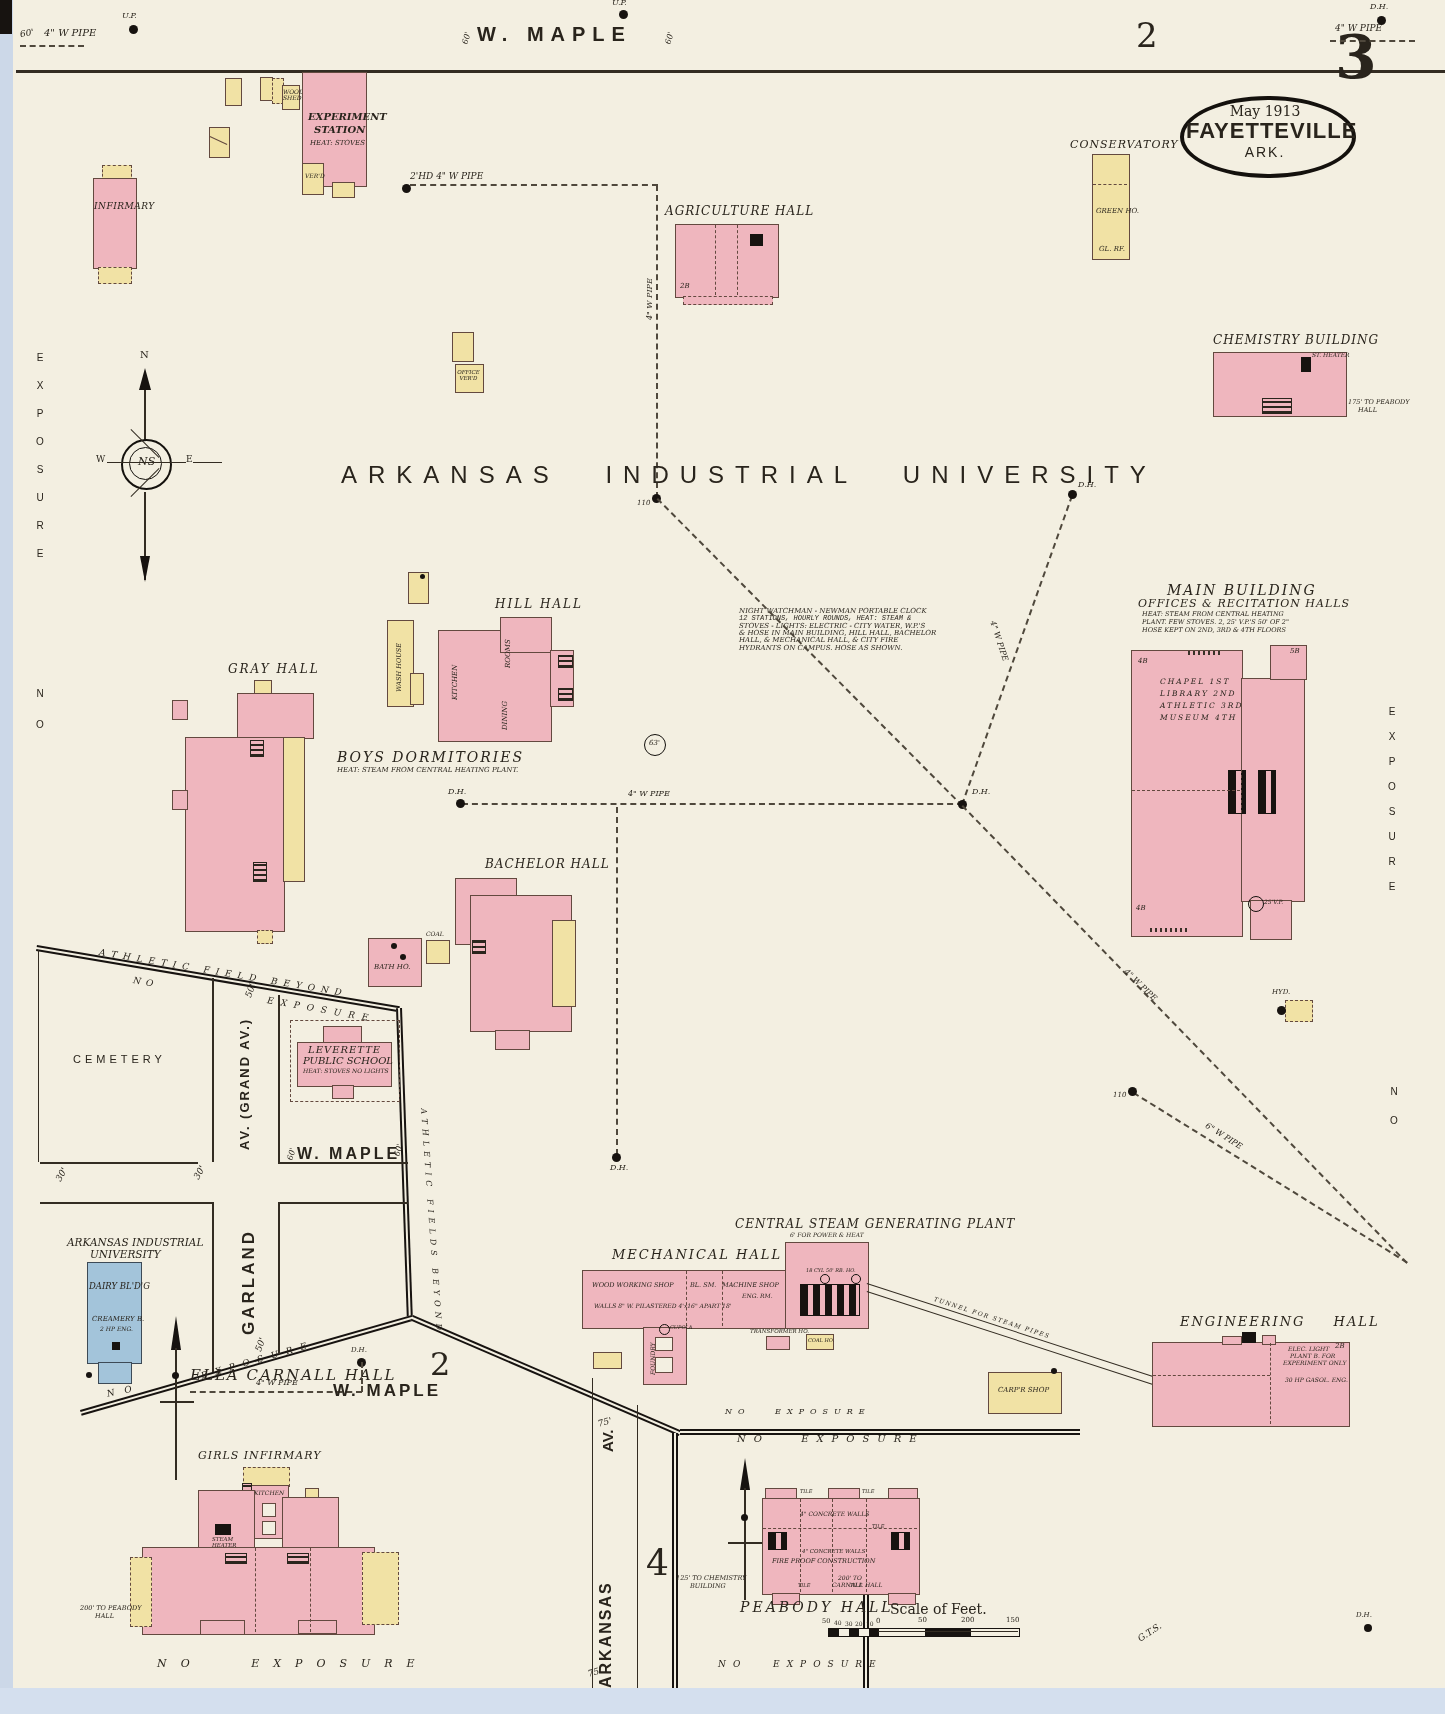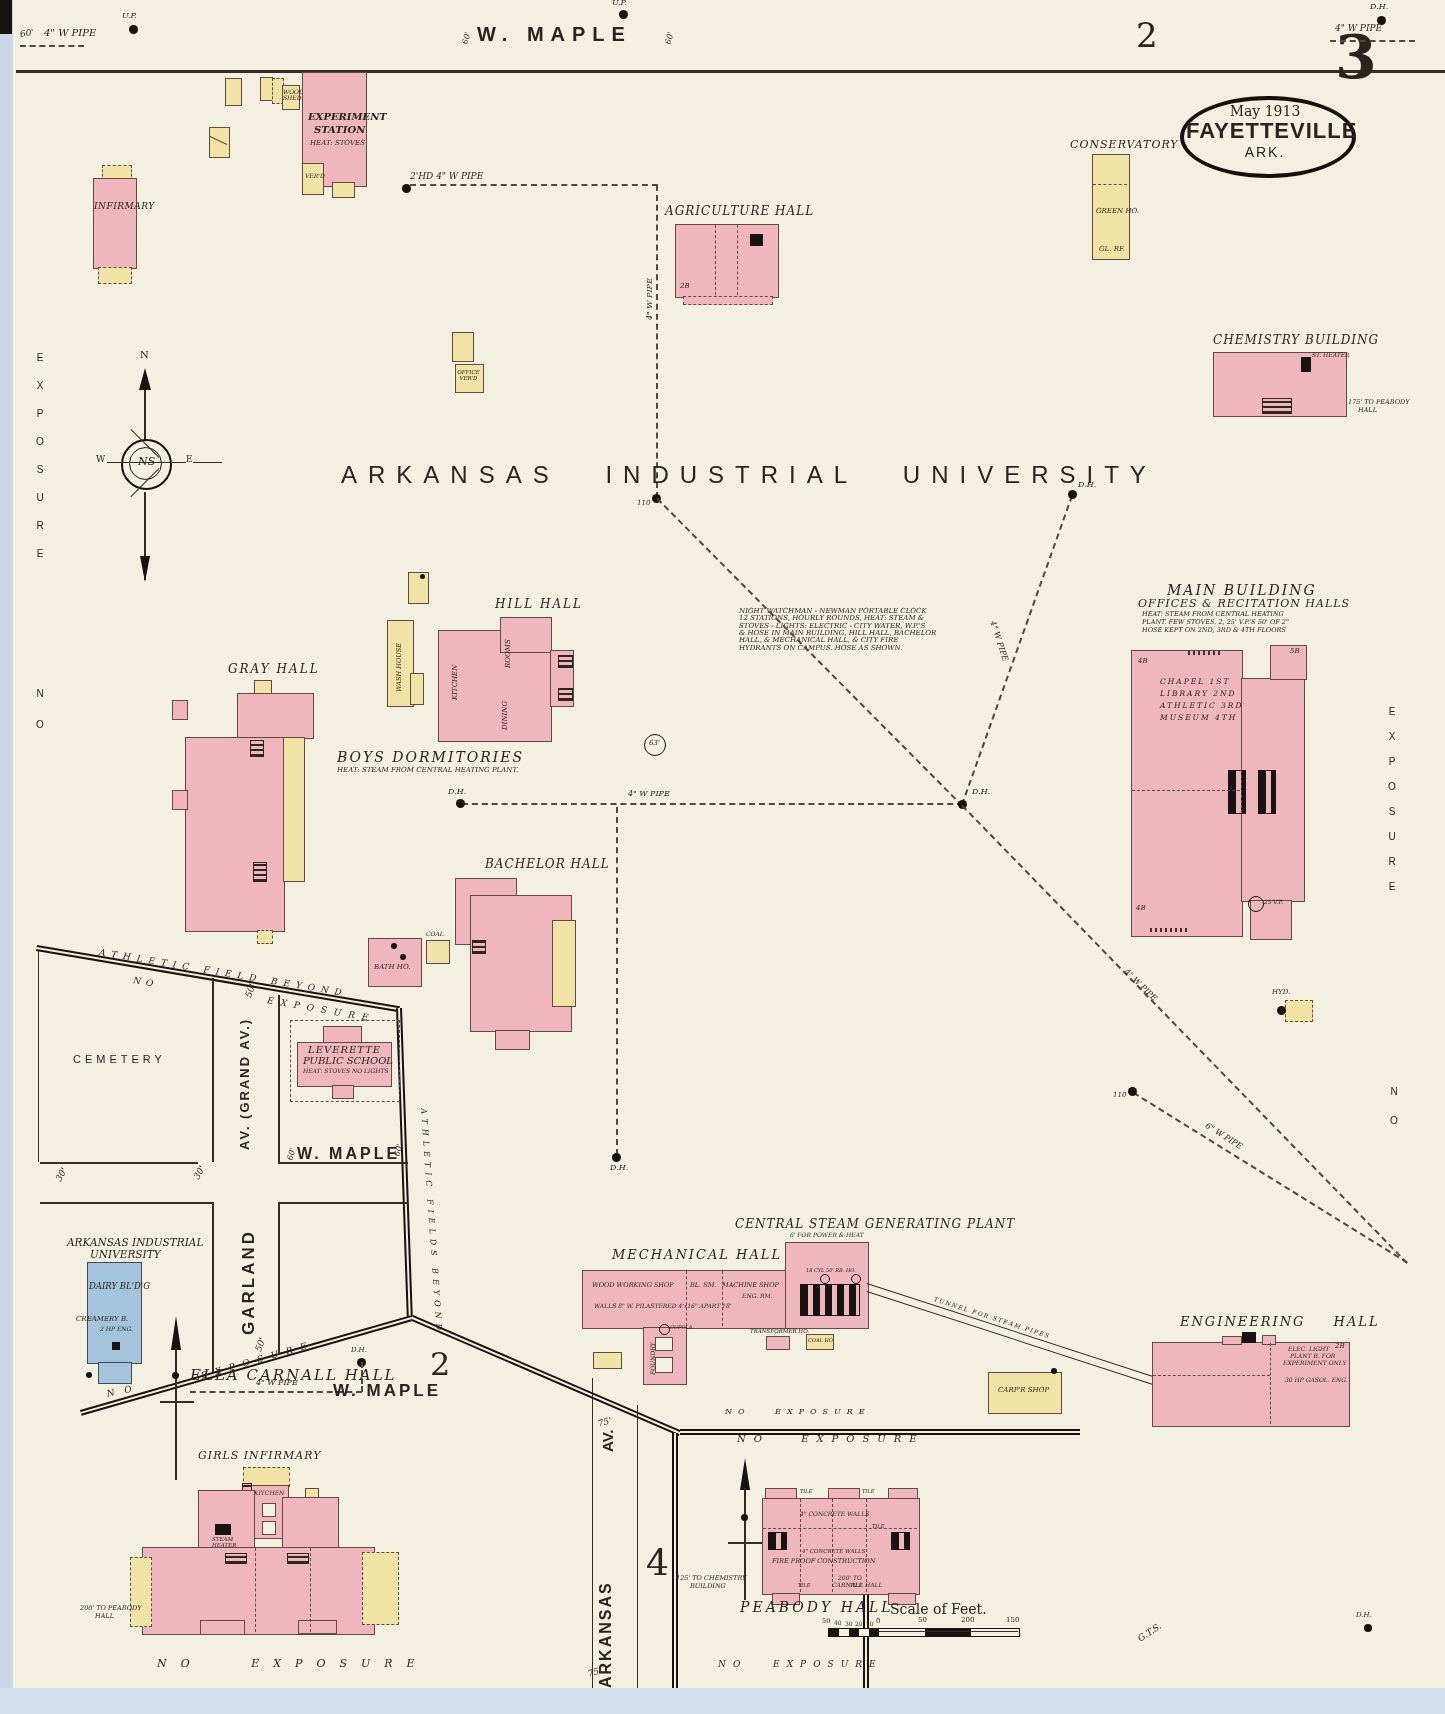--- a/index.html
+++ b/index.html
@@ -159,21 +159,21 @@
   <div class="a pink" style="left:172px;top:790px;width:14px;height:18px;"></div>
   <div class="a hatch" style="left:250px;top:740px;width:12px;height:15px;"></div>
   <div class="a hatch" style="left:253px;top:862px;width:12px;height:18px;"></div>
   <div class="a yel dshB" style="left:257px;top:930px;width:14px;height:12px;"></div>
 
   <div class="a t i ser" style="left:337px;top:750px;font-size:14px;letter-spacing:2px;">BOYS DORMITORIES</div>
   <div class="a t i ser" style="left:337px;top:767px;font-size:7px;">HEAT: STEAM FROM CENTRAL HEATING PLANT.</div>
 
   <div class="a" style="left:692px;top:608px;margin-left:47px;">
     <div class="t i ser" style="font-size:7px;">NIGHT WATCHMAN - NEWMAN PORTABLE CLOCK</div>
-    <div class="t i ser" style="font-size:7px;">12 STATIONS, HOURLY ROUNDS, HEAT: STEAM &amp;</div>
+    <div class="t i ser" style="font-size:7px;font-family:Liberation Mono, monospace;">12 STATIONS, HOURLY ROUNDS, HEAT: STEAM &amp;</div>
     <div class="t i ser" style="font-size:7px;">STOVES - LIGHTS: ELECTRIC - CITY WATER, W.P.'S</div>
     <div class="t i ser" style="font-size:7px;">&amp; HOSE IN MAIN BUILDING, HILL HALL, BACHELOR</div>
     <div class="t i ser" style="font-size:7px;">HALL, &amp; MECHANICAL HALL, &amp; CITY FIRE</div>
     <div class="t i ser" style="font-size:7px;">HYDRANTS ON CAMPUS. HOSE AS SHOWN.</div>
   </div>
 
   <div class="a circ" style="left:644px;top:734px;width:20px;height:20px;"></div>
   <div class="a t i ser" style="left:649px;top:740px;font-size:7px;">63'</div>
 
   <div class="a dashH" style="left:658px;top:498px;width:433px;transform:rotate(45.2deg);transform-origin:left top;"></div>
@@ -281,21 +281,21 @@
   <div class="a pink" style="left:332px;top:1085px;width:20px;height:12px;"></div>
   <div class="a t i ser" style="left:308px;top:1045px;font-size:10px;letter-spacing:1px;">LEVERETTE</div>
   <div class="a t i ser" style="left:303px;top:1056px;font-size:10px;">PUBLIC SCHOOL</div>
   <div class="a t i ser" style="left:303px;top:1068px;font-size:6px;">HEAT: STOVES NO LIGHTS</div>
 
   <div class="a t ser" style="left:67px;top:1237px;font-size:10.5px;font-style:italic;">ARKANSAS INDUSTRIAL</div>
   <div class="a t ser" style="left:90px;top:1249px;font-size:10.5px;font-style:italic;text-align:right;">UNIVERSITY</div>
   <div class="a blue" style="left:87px;top:1262px;width:53px;height:100px;"></div>
   <div class="a blue" style="left:98px;top:1362px;width:32px;height:20px;"></div>
   <div class="a t i ser" style="left:89px;top:1282px;font-size:8.5px;">DAIRY BL'D'G</div>
-  <div class="a t i ser" style="left:76px;top:1316px;font-size:7px;">CREAMERY B.</div>
+  <div class="a t i ser" style="left:92px;top:1316px;font-size:7px;">CREAMERY B.</div>
   <div class="a t i ser" style="left:100px;top:1326px;font-size:6px;">2 HP ENG.</div>
   <div class="a blk" style="left:112px;top:1342px;width:8px;height:8px;"></div>
   <div class="a dot" style="left:86px;top:1372px;width:6px;height:6px;"></div>
   <div class="a t i ser" style="left:106px;top:1390px;font-size:9px;letter-spacing:10px;transform:rotate(-12deg);transform-origin:left top;">NO</div>
   <div class="a t i ser" style="left:200px;top:1372px;font-size:9px;letter-spacing:8px;transform:rotate(-16deg);transform-origin:left top;">EXPOSURE</div>
 
   <div class="a dot" style="left:357px;top:1358px;"></div>
   <div class="a t i ser" style="left:351px;top:1347px;font-size:7px;">D.H.</div>
   <div class="a dashV" style="left:361px;top:1362px;height:30px;"></div>
   <div class="a dashH" style="left:190px;top:1391px;width:172px;"></div>

